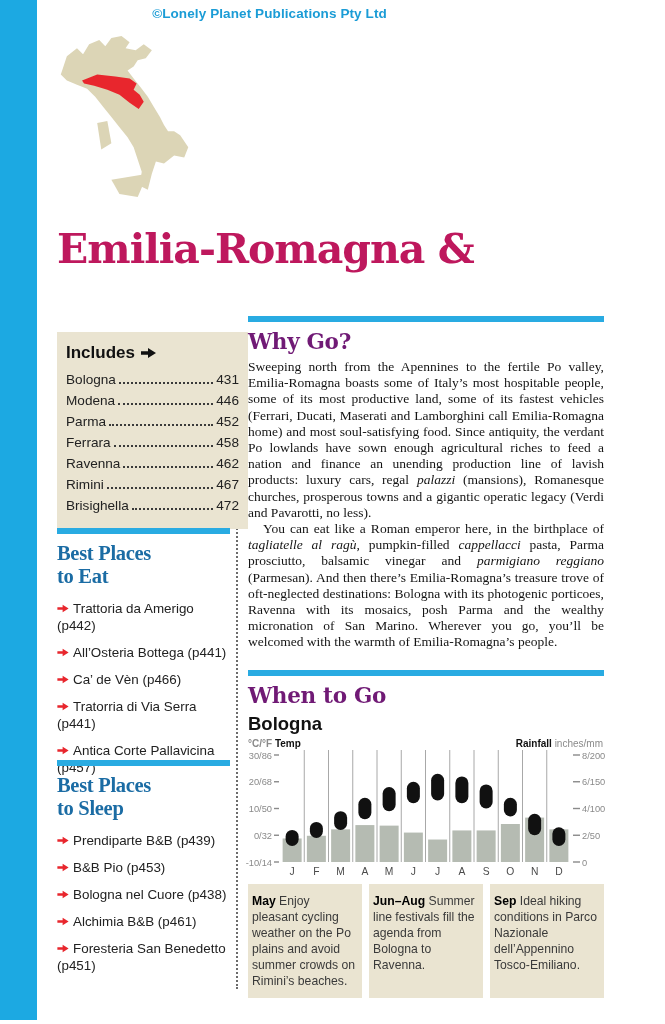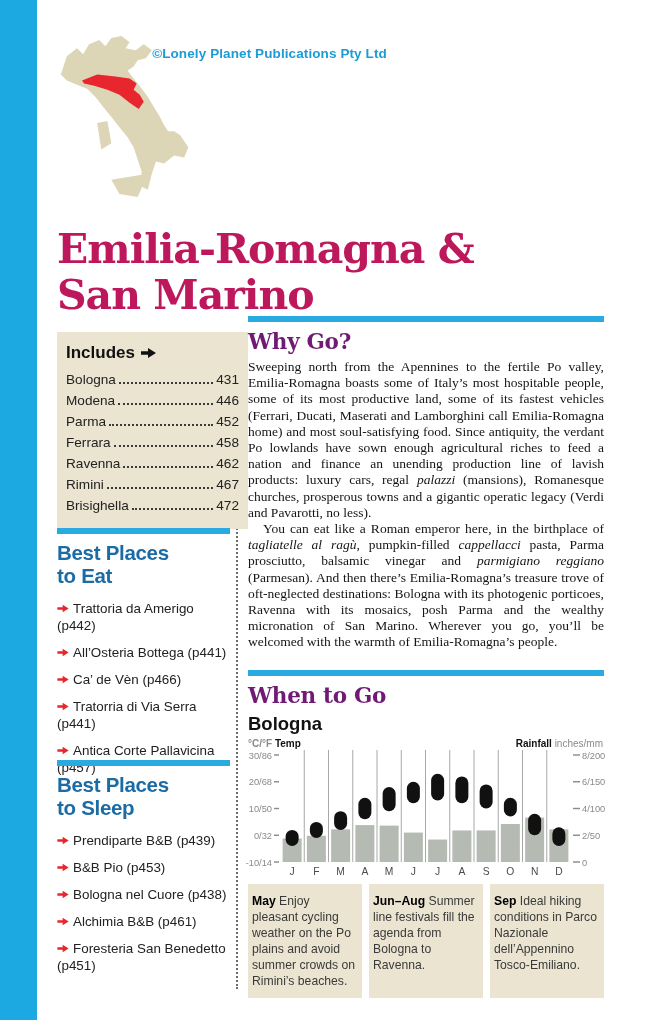--- a/index.html
+++ b/index.html
@@ -3,37 +3,37 @@
 <meta charset="utf-8">
 <style>
   html,body{margin:0;padding:0;}
   body{
     width:665px;height:1024px;position:relative;background:#ffffff;
     font-family:"Liberation Sans",sans-serif;color:#141414;overflow:hidden;
   }
   .leftbar{position:absolute;left:0;top:0;width:37px;height:1020px;background:#1ca9e2;}
   .copyright{
     position:absolute;left:37px;top:6px;width:465px;text-align:center;
-    color:#1b9cd6;font-weight:bold;font-size:13.5px;letter-spacing:0.1px;margin-top:40px;
+    color:#1b9cd6;font-weight:bold;font-size:13.5px;letter-spacing:0.1px;
   }
   .map-wrap{position:absolute;left:48px;top:30px;width:148px;height:172px;}
   .page-title{
     position:absolute;left:57px;top:200px;width:560px;
     font-family:"DejaVu Serif",serif;font-weight:bold;font-size:41px;
     line-height:1.1;letter-spacing:-1px;color:#be185d;
   }
   
   .leftcol{position:absolute;left:57px;width:173px;}
   .includes-box{background:#eae4d1;padding:11px 9px 13px 9px;}
   .includes-head{font-size:17px;font-weight:bold;color:#111;display:flex;align-items:center;gap:6px;margin-bottom:6px;}
   .toc-row{display:flex;align-items:baseline;font-size:13.6px;color:#222;line-height:21px;}
   .toc-leader{flex:1;border-bottom:2px dotted #3a3a3a;margin:0 3px 3px 3px;}
   .cyan-rule{height:6px;background:#29abe2;}
   .best-head{
-    font-family:Liberation Sans, sans-serif;font-weight:bold;color:#1b6ca4;
+    font-family:Liberation Serif, serif;font-weight:bold;color:#1b6ca4;
     font-size:20.5px;line-height:1.12;margin:8px 0 12px 0;letter-spacing:-0.3px;
   }
   .best-item{font-size:13.4px;line-height:17px;color:#222;margin-bottom:10px;}
   .arrow-icon{display:inline-block;vertical-align:baseline;margin-right:4px;}
   
   .rightcol{position:absolute;left:248px;width:356px;}
   .whygo-head,.wtg-head{
     font-family:"DejaVu Serif",serif;font-weight:bold;color:#701a75;
     font-size:21.5px;margin:7px 0 5px 0;letter-spacing:-0.3px;
   }
@@ -65,21 +65,20 @@
       L28 54 L18 50 L12 44 Z"></path>
     <path fill="#dcd5b6" d="M62 148 L98 142 L88 165 L70 162 Z"></path>
     <path fill="#dcd5b6" d="M48 92 L58 90 L62 112 L52 118 Z"></path>
     <path fill="#e8262d" d="
       M33 50 L48 44 L66 46 L80 48 L87 53 L84 59 L90 64 L94 71 L89 78 L80 72 L70 64 L58 59 L45 55 L35 53 Z"></path>
   </svg>
 </div>
 
 <h1 class="page-title">
   <span>Emilia-Romagna &amp;</span><br>
-  <span>San Marino</span>
 </h1>
 
 <div style="position:absolute;left:236px;top:333px;height:656px;border-left:2px dotted #6b6b6b;"></div>
 
 <div class="leftcol includes-box" style="top:332px;">
   <div class="includes-head">
     <span>Includes</span>
     <svg class="arrow-icon" width="15" height="12" viewBox="0 0 15 12">
       <path fill="#111" d="M0 4.2 H7 V1 L15 6 7 11 V7.8 H0 Z"></path>
     </svg>

